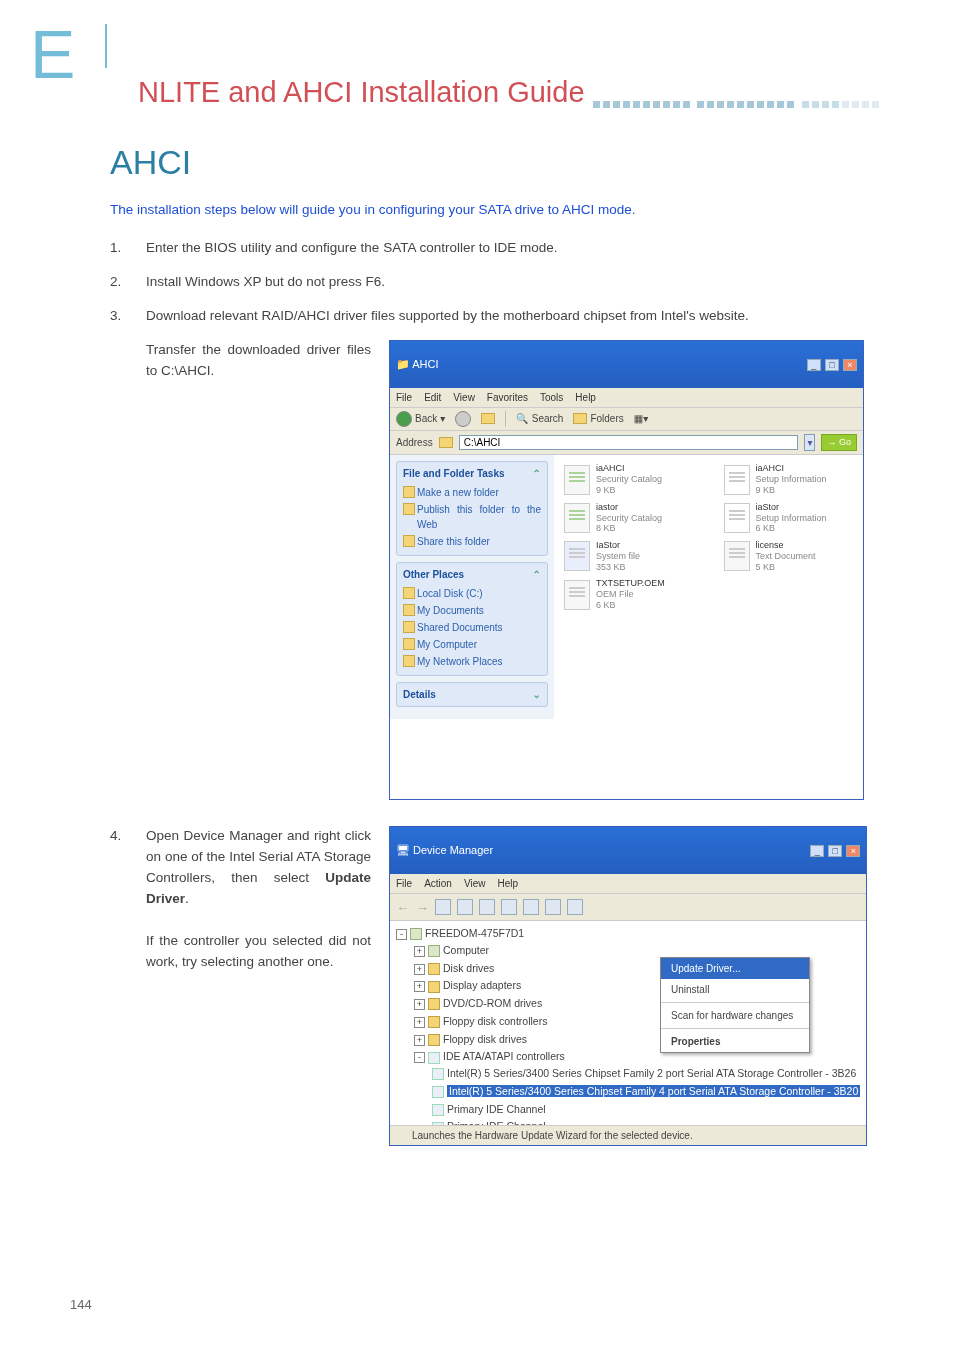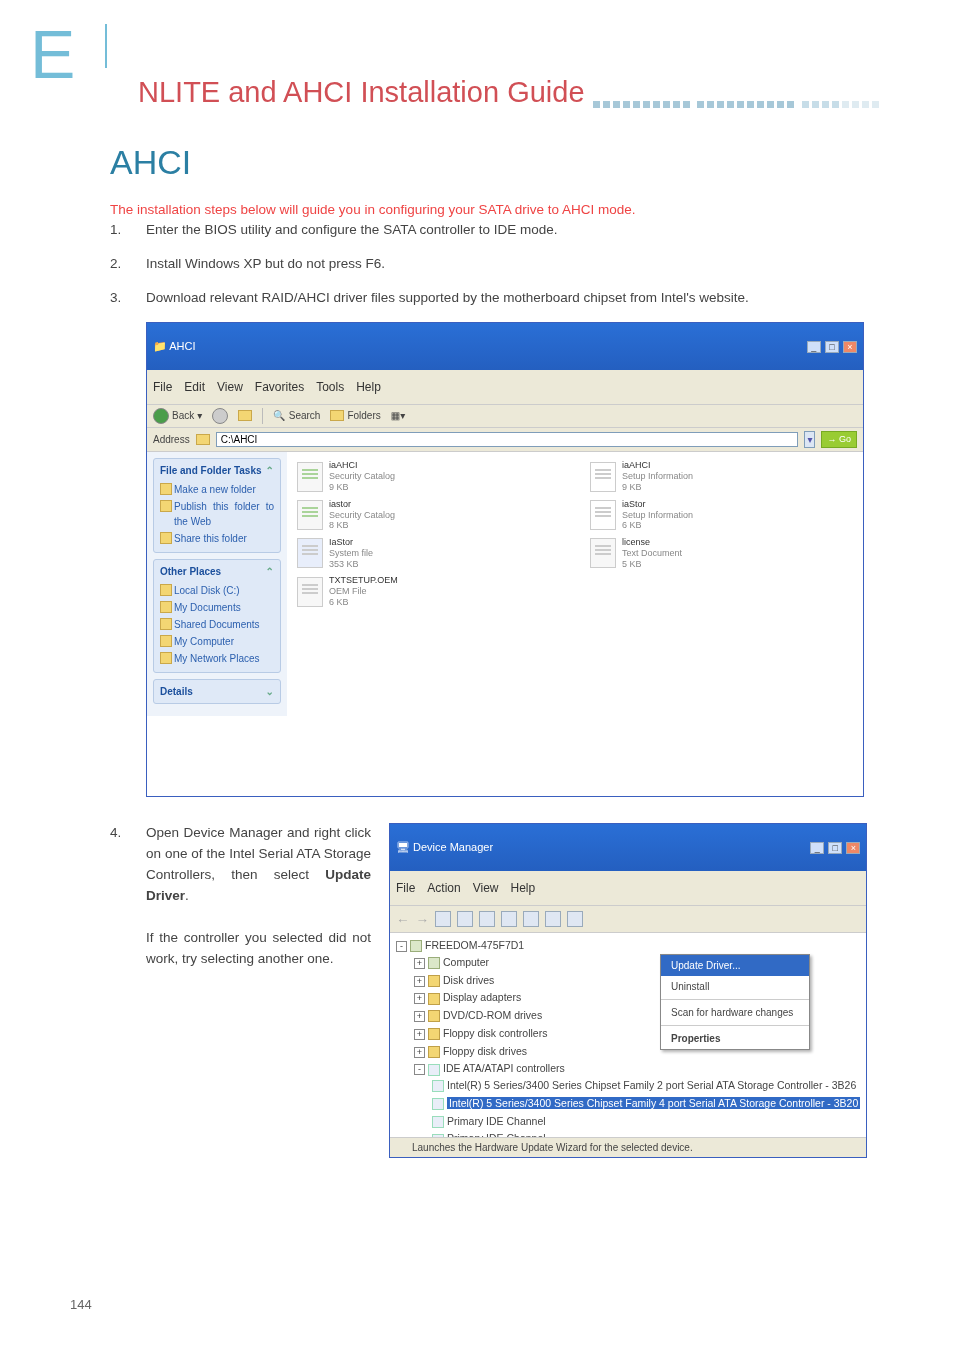--- a/index.html
+++ b/index.html
@@ -62,22 +62,23 @@
   }
   h1.section {
     color: #2b7fa3;
     font-family: "Trebuchet MS", Arial, sans-serif;
     font-size: 34px;
     font-weight: 400;
     margin-bottom: 18px;
   }
   p.intro {
     font-size: 13.5px;
-    color: #ef4444;
+    color: #1d4ed8;
     line-height: 1.45;
+    margin-bottom: 18px;
     text-align: justify;
   }
   ol.steps {
     list-style: none;
     counter-reset: step;
     font-size: 13.5px;
     color: #444;
   }
   ol.steps > li {
     counter-increment: step;
@@ -124,23 +125,23 @@
   }
   .win-title .buttons span {
     display: inline-block;
     width: 14px; height: 12px;
     background: #cfe0fa;
     border: 1px solid #9ab; margin-left: 1px;
     text-align: center; line-height: 10px; font-size: 9px; color: #333;
   }
   .win-title .buttons span.close { background: #e86; color:#fff; }
   .win-menu {
-    font-size: 12px;
+    font-size: 10px;
     color: #333;
-    padding: 8px 6px;
+    padding: 2px 6px;
     background: #ece9d8;
     border-bottom: 1px solid #ccc;
     display: flex;
     gap: 12px;
   }
   .win-toolbar {
     background: #ece9d8;
     border-bottom: 1px solid #ccc;
     padding: 3px 6px;
     font-size: 10px;
@@ -172,21 +173,21 @@
   }
   .go-btn {
     background: #9c3; border:1px solid #7a2; font-size:9px; padding:1px 5px; color:#fff;
   }
   .exp-body {
     display: flex;
     background: #fff;
     font-size: 10px;
   }
   .exp-side {
-    width: 140px;
+    width: 164px;
     background: #eef3fa;
     padding: 6px 6px;
   }
   .exp-side .panel {
     background: #dfe9f7;
     border: 1px solid #b8cbe5;
     border-radius: 3px;
     margin-bottom: 6px;
     padding: 4px 6px;
   }
@@ -301,20 +302,21 @@
 <div class="content">
   <h1 class="section">AHCI</h1>
   <p class="intro">The installation steps below will guide you in configuring your SATA drive to AHCI mode.</p>
 
   <ol class="steps">
     <li><span>Enter the BIOS utility and configure the SATA controller to IDE mode.</span></li>
     <li><span>Install Windows XP but do not press F6.</span></li>
     <li>
       <span>Download relevant RAID/AHCI driver files supported by the motherboard chipset from Intel's website.</span>
       <div class="split-row">
+        <div class="text">Transfer the downloaded driver files to C:\AHCI.</div>
         <div class="shot">
           <div class="win-title">
             <span>📁 <span>AHCI</span></span>
             <span class="buttons">
               <span>_</span>
               <span>□</span>
               <span class="close">×</span>
             </span>
           </div>
           <div class="win-menu">

